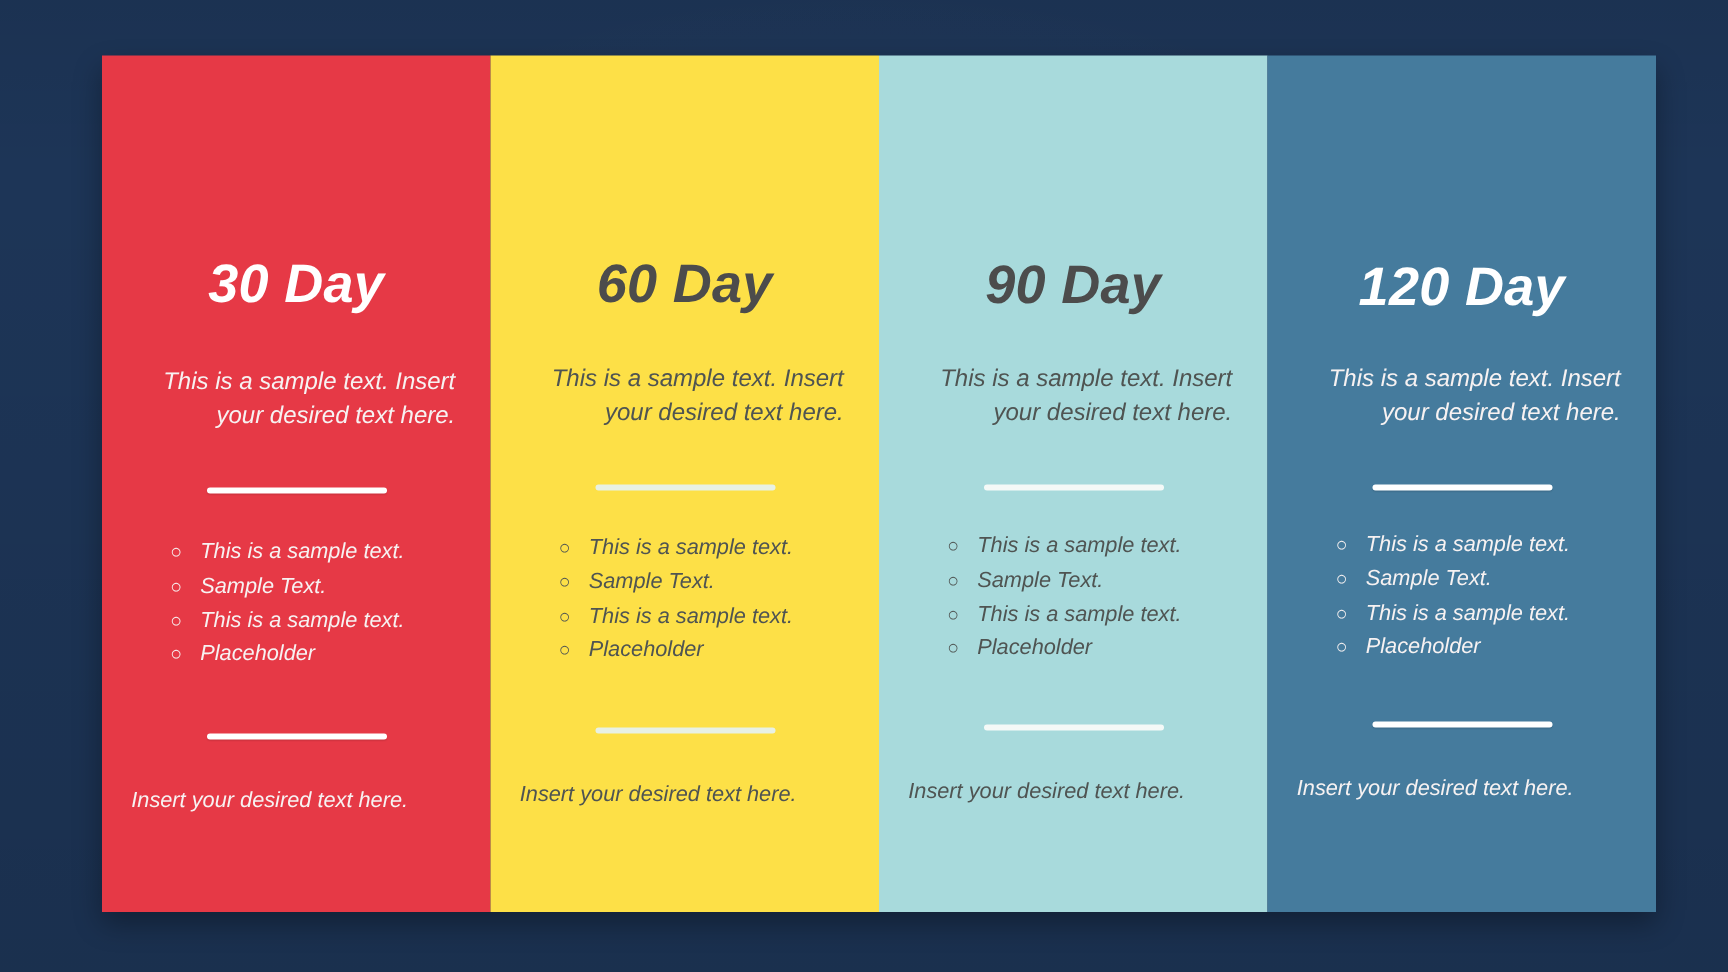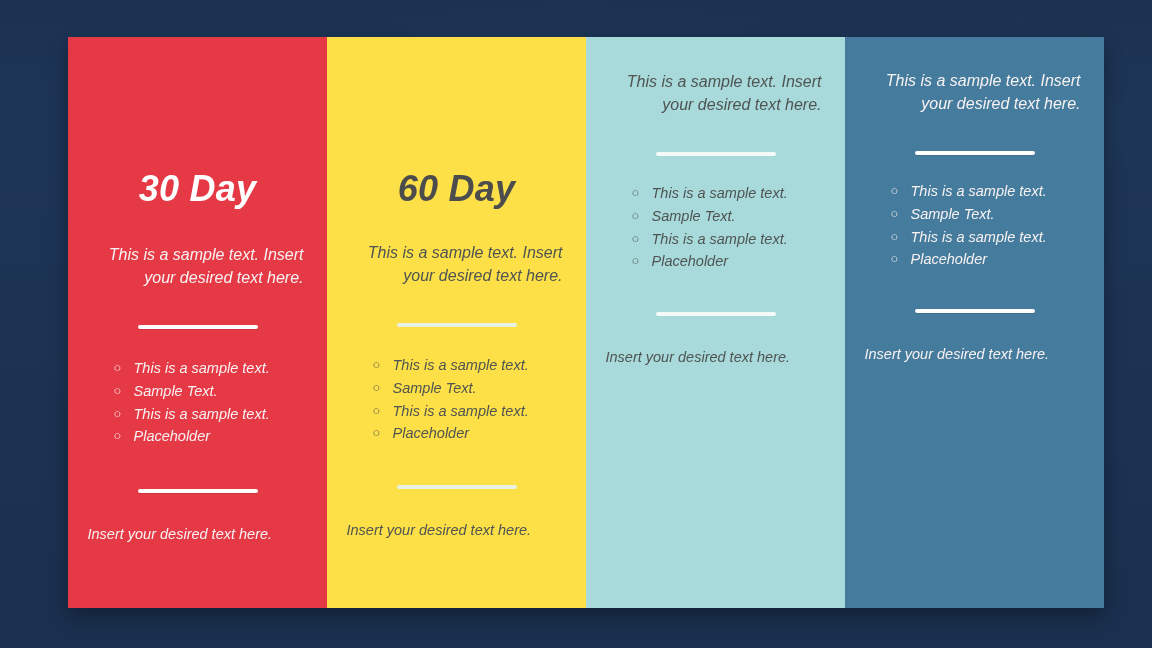--- a/index.html
+++ b/index.html
@@ -229,20 +229,21 @@
         </li>
       </ul>
       <div class="rule-wrap-bottom">
         <div class="rule bottom"></div>
       </div>
       <p class="footnote">Insert your desired text here.</p>
       <div class="spacer"></div>
     </section>
 
     <section class="col teal">
+      <h2 class="title">90 Day</h2>
       <p class="lead">This is a sample text. Insert your desired text here.</p>
       <div class="rule top"></div>
       <ul class="bullets">
         <li class="item">
           <span class="bullet">○</span>
           <span>This is a sample text.</span>
         </li>
         <li class="item">
           <span class="bullet">○</span>
           <span>Sample Text.</span>
@@ -257,20 +258,21 @@
         </li>
       </ul>
       <div class="rule-wrap-bottom">
         <div class="rule bottom"></div>
       </div>
       <p class="footnote">Insert your desired text here.</p>
       <div class="spacer"></div>
     </section>
 
     <section class="col steel">
+      <h2 class="title">120 Day</h2>
       <p class="lead">This is a sample text. Insert your desired text here.</p>
       <div class="rule top"></div>
       <ul class="bullets">
         <li class="item">
           <span class="bullet">○</span>
           <span>This is a sample text.</span>
         </li>
         <li class="item">
           <span class="bullet">○</span>
           <span>Sample Text.</span>

